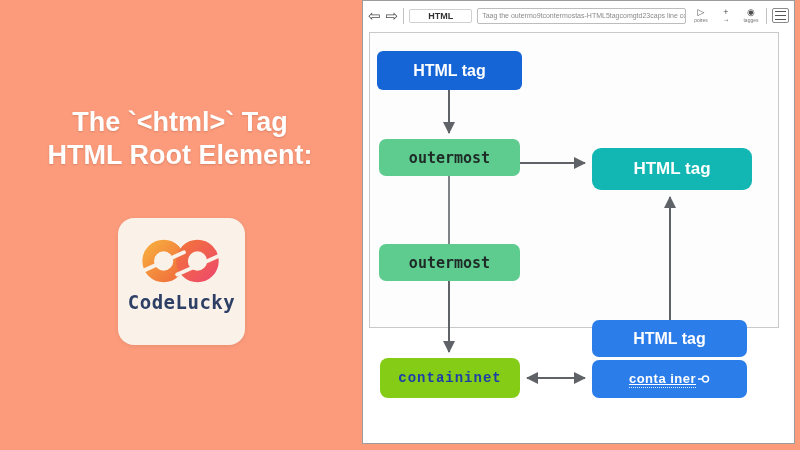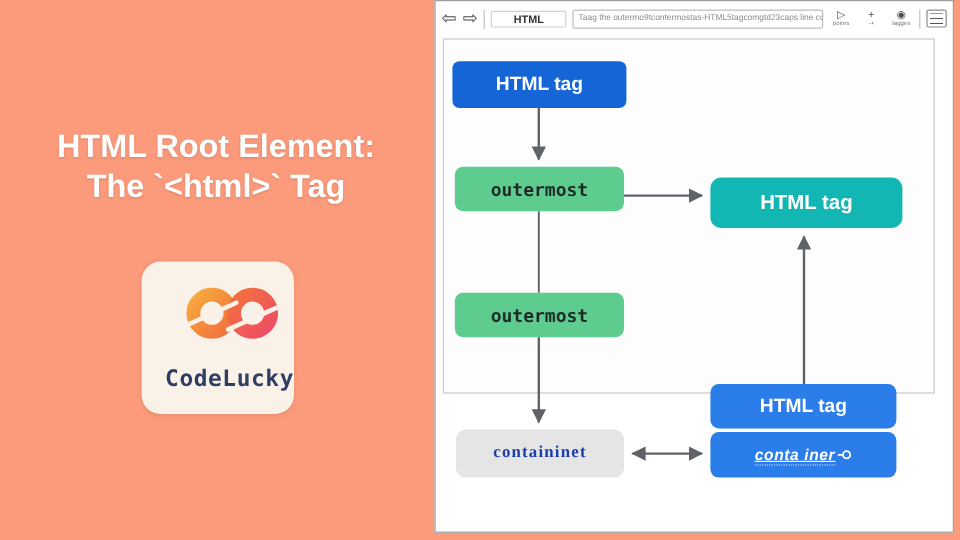--- a/index.html
+++ b/index.html
@@ -6,21 +6,21 @@
   html,body { width:800px; height:450px; overflow:hidden; }
   body { background:#FB9B7B; font-family:"Liberation Sans", sans-serif; position:relative; }
 
   
   .left-panel { position:absolute; left:0; top:0; width:362px; height:450px; }
   .title { position:absolute; top:106px; left:0; width:360px; text-align:center;
            color:#ffffff; font-size:27px; font-weight:bold; line-height:1.22;
            text-shadow:0 1px 2px rgba(120,60,40,.25); }
   .logo-card { position:absolute; left:118px; top:218px; width:127px; height:127px;
                background:#FAF1E8; border-radius:16px; box-shadow:0 1px 4px rgba(0,0,0,.08);
-               display:flex; flex-direction:column; align-items:flex-end;gap:14px; }
+               display:flex; flex-direction:column; align-items:center; }
   .logo-card svg { margin-top:14px; }
   .brand { font-family:"DejaVu Sans Mono", monospace; font-weight:bold; font-size:19px;
            color:#2e3f66; margin-top:1px; letter-spacing:0.5px; }
 
   
   .window { position:absolute; left:362px; top:0; width:433px; height:444px;
             background:#ffffff; border:1px solid #9c9c9c; }
   .toolbar { height:29px; display:flex; align-items:center; padding:0 5px; gap:5px; }
   .nav-arrow { font-size:15px; color:#4a4a4a; line-height:1; cursor:default; }
   .tb-div { width:1px; height:16px; background:#c2c2c2; }
@@ -37,34 +37,34 @@
               background-clip:content-box; padding:2px; }
 
   
   .diagram { position:absolute; left:6px; top:31px; width:410px; height:296px;
              border:1px solid #c9c9c9; background:#fdfdfe; }
   .node { position:absolute; display:flex; align-items:center; justify-content:center;
           font-weight:bold; }
   .n-root  { left:7px;   top:18px;  width:145px; height:39px; background:#1565d6; border-radius:6px; color:#fff; font-size:16px; }
   .n-out1  { left:9px;   top:106px; width:141px; height:37px; background:#5ecb8f; border-radius:7px; color:#1e2a26; font-family:"DejaVu Sans Mono",monospace; font-size:15px; }
   .n-out2  { left:9px;   top:211px; width:141px; height:37px; background:#5ecb8f; border-radius:7px; color:#1e2a26; font-family:"DejaVu Sans Mono",monospace; font-size:15px; }
-  .n-cont1 { left:10px;  top:325px; width:140px; height:40px; background:#e5e5e5; border-radius:8px; color:#1d3fa8; font-family:Liberation Serif, serif; font-size:14px; letter-spacing:1px; }
+  .n-cont1 { left:10px;  top:325px; width:140px; height:40px; background:#84cc16; border-radius:8px; color:#1d3fa8; font-family:Liberation Mono, monospace; font-size:14px; letter-spacing:1px; }
   .n-teal  { left:222px; top:115px; width:160px; height:42px; background:#12b7b3; border-radius:9px; color:#fff; font-size:17px; }
   .n-blue  { left:222px; top:287px; width:155px; height:37px; background:#2b7de9; border-radius:7px; color:#fff; font-size:16px; }
   .n-cont2 { left:222px; top:327px; width:155px; height:38px; background:#2b7de9; border-radius:7px; color:#fff; font-size:13px; }
-  .n-cont2 .lbl { text-decoration:underline; border-bottom:1px dotted rgba(255,255,255,.85); padding-bottom:1px; letter-spacing:0.5px;font-style:italic; }
+  .n-cont2 .lbl { text-decoration:underline; border-bottom:1px dotted rgba(255,255,255,.85); padding-bottom:1px; letter-spacing:0.5px; }
   .arrows { position:absolute; left:0; top:0; width:410px; height:407px; pointer-events:none; }
 </style>
 </head>
 <body>
 
 <div class="left-panel">
   <div class="title">
+    <div>The `&lt;html&gt;` Tag</div>
     <div>HTML Root Element:</div>
-    <div>The `&lt;html&gt;` Tag</div>
   </div>
   <div class="logo-card">
     <svg width="100" height="58" viewBox="0 0 100 60">
       <defs>
         <linearGradient id="gl" x1="0" y1="0" x2="1" y2="1">
           <stop offset="0" stop-color="#F7A93E"></stop>
             <stop offset="1" stop-color="#F0703C"></stop>
         </linearGradient>
         <linearGradient id="gr" x1="0" y1="0" x2="1" y2="1">
           <stop offset="0" stop-color="#F2703E"></stop>

